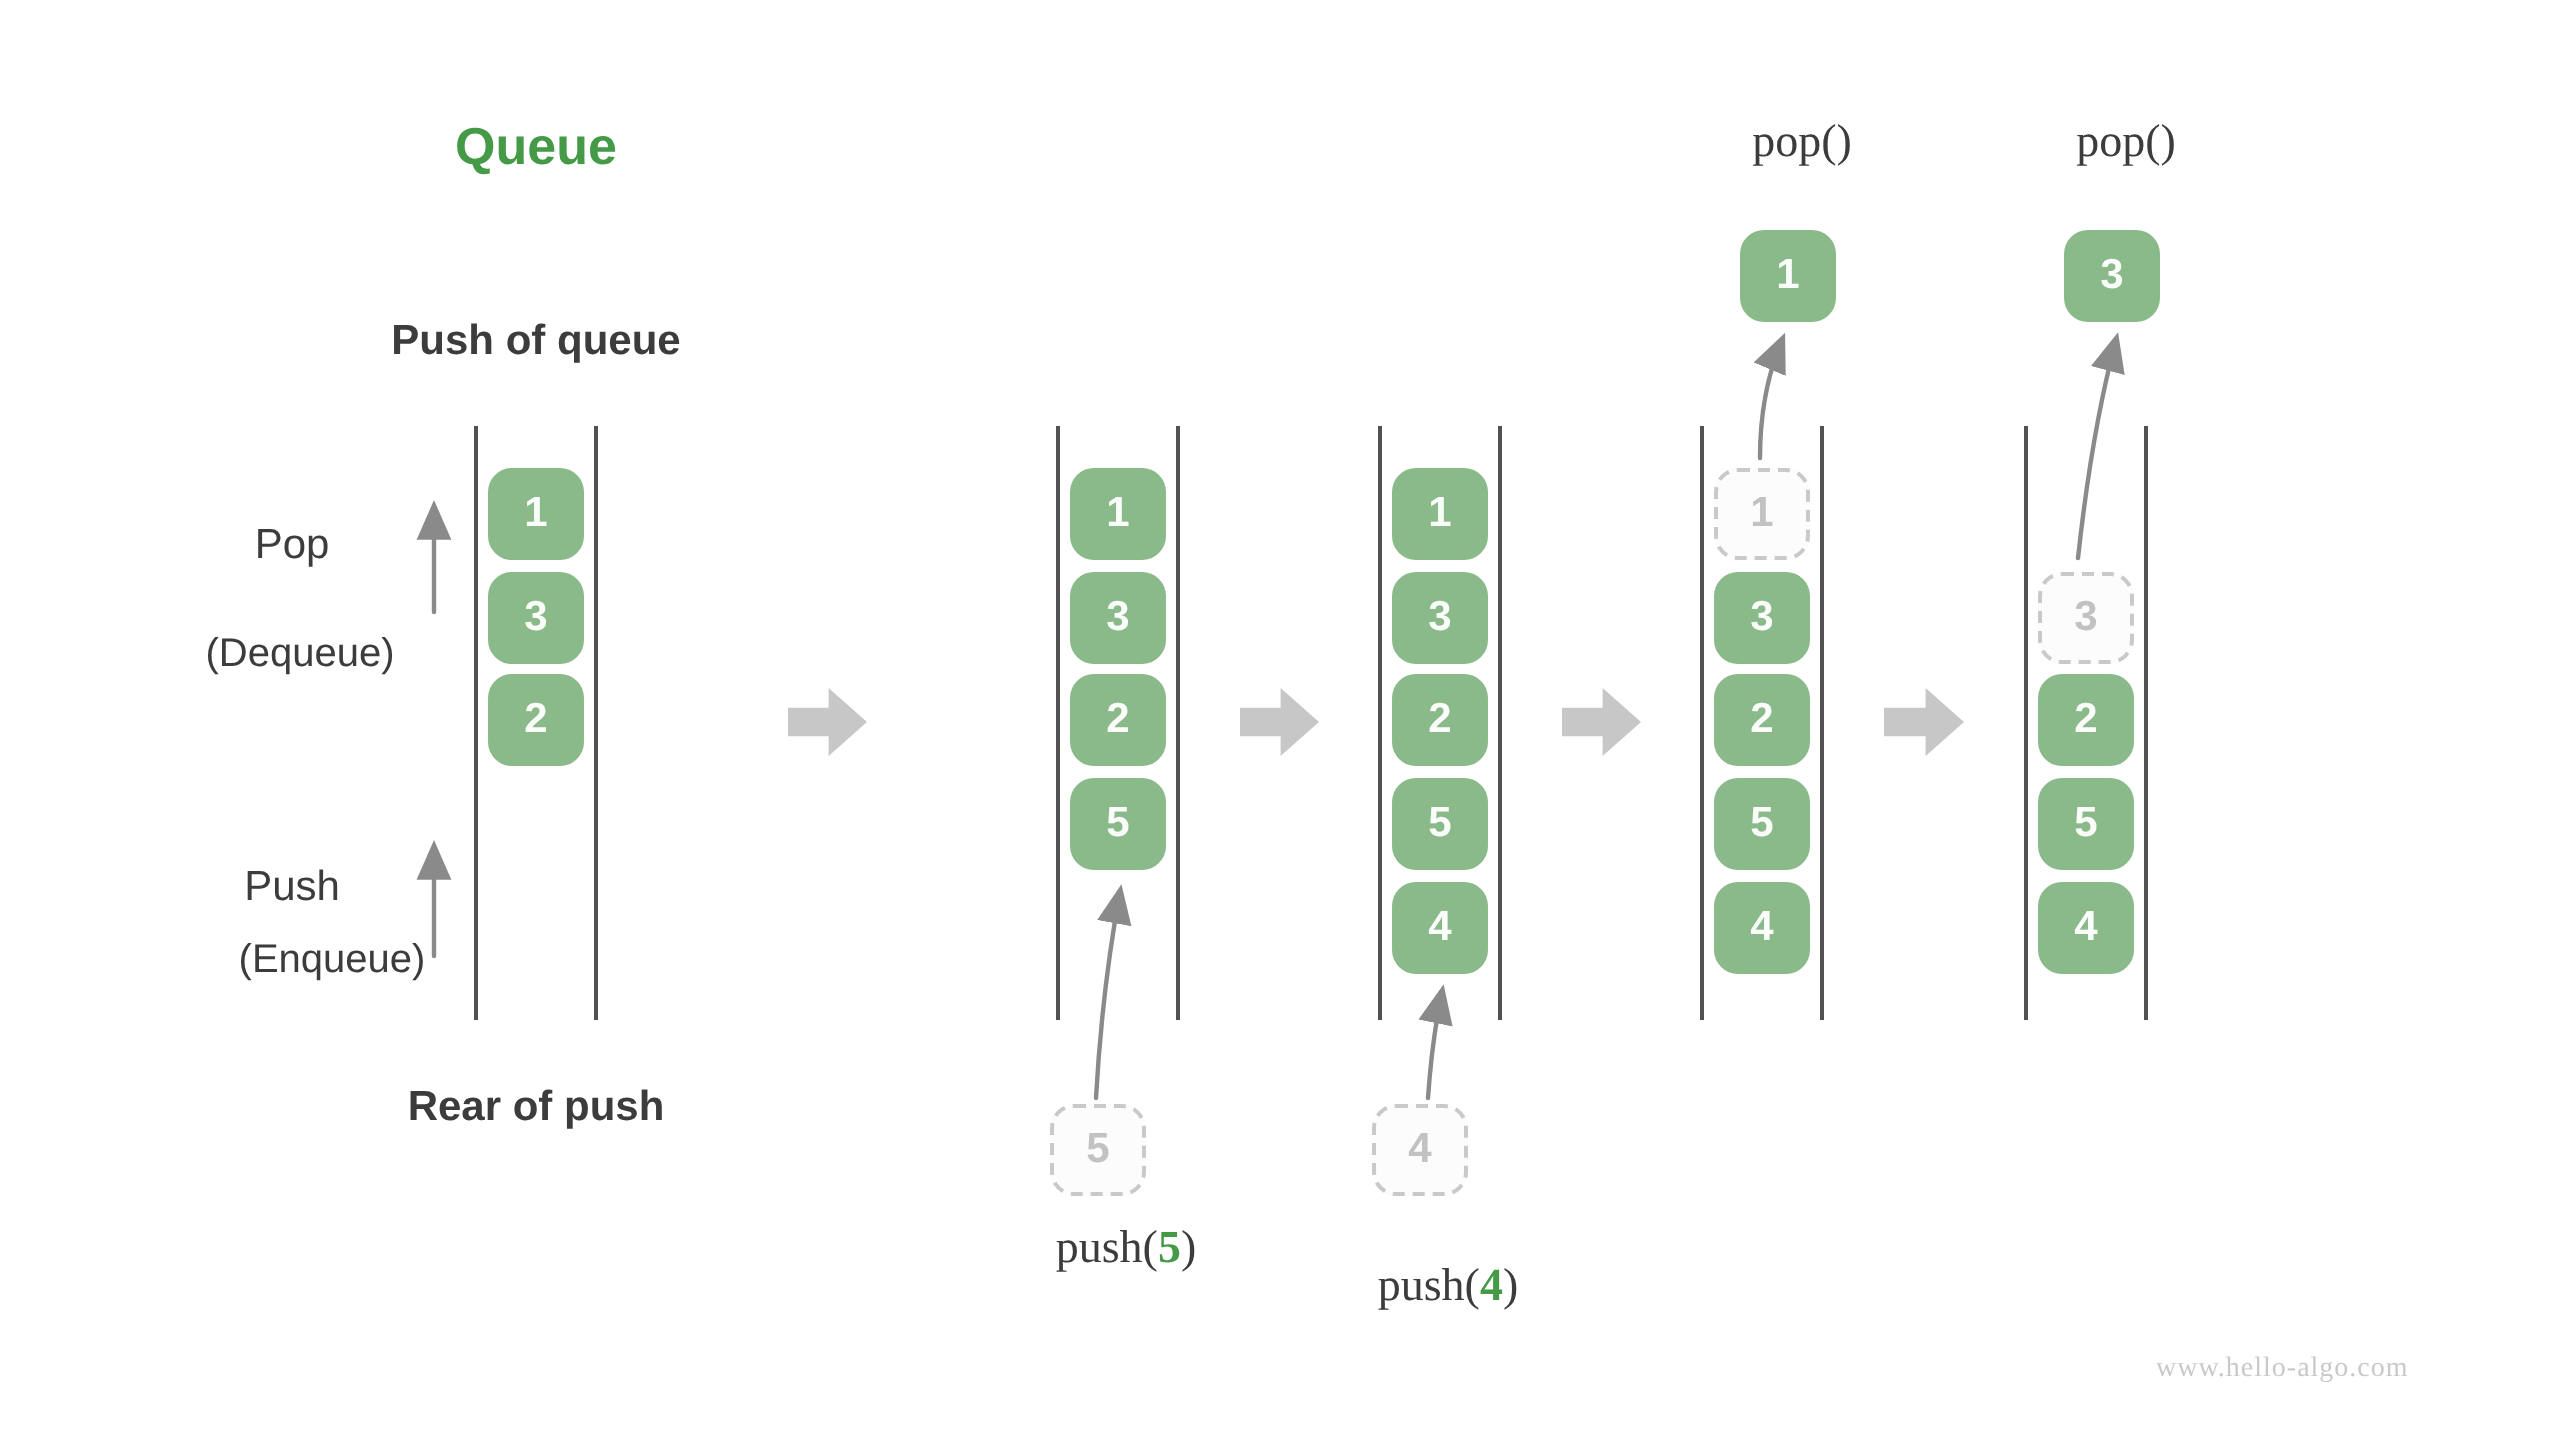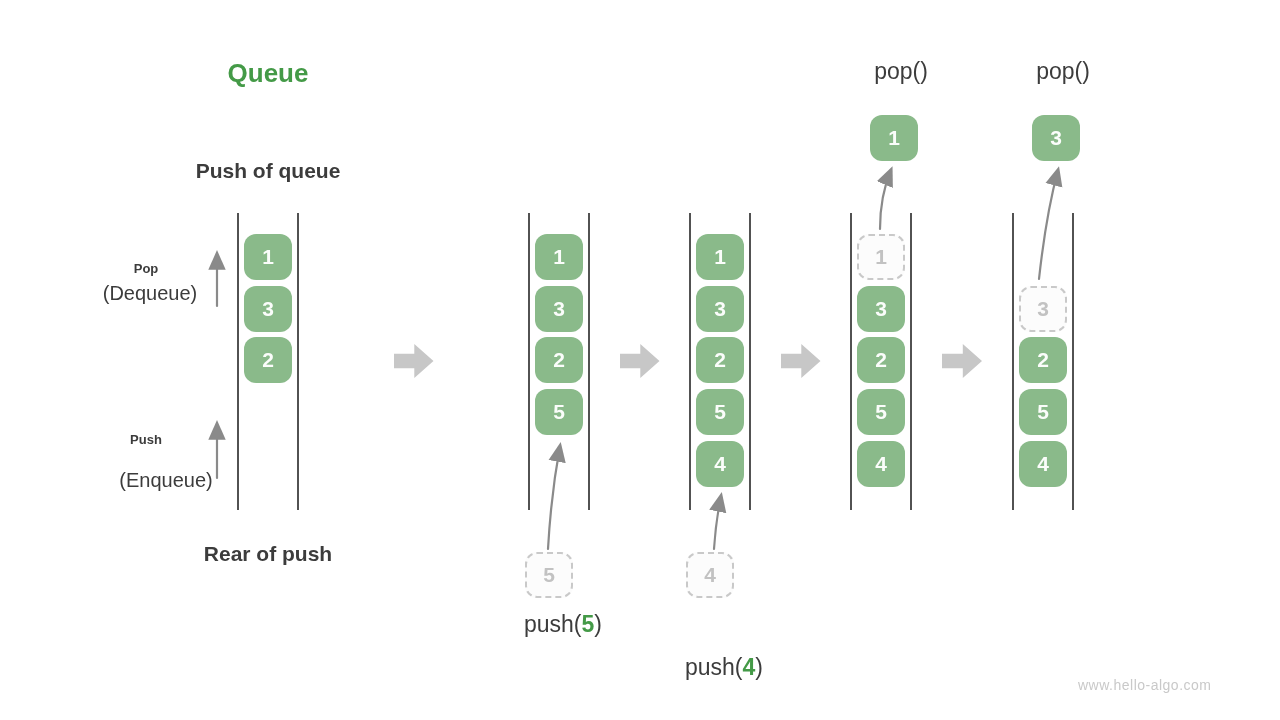--- a/index.html
+++ b/index.html
@@ -5,23 +5,23 @@
   html,body{margin:0;padding:0;background:#ffffff;}
   .canvas{
     position:relative;width:1280px;height:720px;background:#ffffff;overflow:hidden;
     font-family:"Liberation Sans",sans-serif;
     --green:#8aba8a;--accent:#449a47;--ink:#3c3c3c;--rail:#525252;
     --arrow:#8a8a8a;--block:#c7c7c7;--dash-border:#c9c9c9;--dash-text:#c2c2c2;
   }
   .ctr{transform:translateX(-50%);white-space:nowrap;}
   .title{position:absolute;font-size:26px;font-weight:700;color:var(--accent);}
   .big-label{position:absolute;font-size:21px;font-weight:700;color:var(--ink);}
-  .op-main{position:absolute;font-size:13px;font-weight:700;color:var(--ink);}
+  .op-main{position:absolute;font-size:21px;font-weight:400;color:var(--ink);}
   .op-sub{position:absolute;font-size:20px;font-weight:400;color:var(--ink);}
-  .mono{font-family:Liberation Sans, sans-serif;}
+  .mono{font-family:Liberation Serif, serif;}
   .rail{position:absolute;width:2px;background:var(--rail);}
   .box{
     position:absolute;width:48px;height:46px;border-radius:12px;box-sizing:border-box;
     display:flex;align-items:center;justify-content:center;
     font-size:21px;font-weight:600;
   }
   .box.solid{background:var(--green);color:#fbfdfb;}
   .box.dashed{background:#fcfcfc;border:2px dashed var(--dash-border);color:var(--dash-text);}
   .block-arrow{
     position:absolute;width:40px;height:34px;background:var(--block);
@@ -36,21 +36,21 @@
 </head>
 <body>
 
 <div class="canvas" style="--green: #8aba8a; --accent: #449a47; --ink: #3c3c3c; --rail: #525252; --arrow: #8a8a8a; --block: #c7c7c7; --dash-border: #c9c9c9; --dash-text: #c2c2c2;">
   <div class="title ctr" style="left:268px;top:58px;">Queue</div>
 
   <div class="big-label ctr" style="left:268px;top:159px;">Push of queue</div>
   <div class="big-label ctr" style="left:268px;top:542px;">Rear of push</div>
 
   <div class="op-main ctr" style="left:146px;top:261px;">Pop</div>
-  <div class="op-sub ctr" style="left:150px;top:282px;">(Dequeue)</div>
+  <div class="op-sub ctr" style="left:150px;top:316px;">(Dequeue)</div>
   <div class="op-main ctr" style="left:146px;top:432px;text-align:center;">Push</div>
   <div class="op-sub ctr" style="left:166px;top:469px;">(Enqueue)</div>
 
   <div id="columns">
       <div class="rail" style="left: 237px; top: 213px; height: 297px;"></div>
       <div class="rail" style="left: 297px; top: 213px; height: 297px;"></div>
       <div class="box solid" style="left: 244px; top: 234px;">1</div>
       <div class="box solid" style="left: 244px; top: 286px;">3</div>
       <div class="box solid" style="left: 244px; top: 337px;">2</div>
       <div class="rail" style="left: 528px; top: 213px; height: 297px;"></div>
@@ -63,21 +63,21 @@
       <div class="call-label mono ctr" style="left: 563px; top: 611px;"><span>push(</span><span class="val">5</span><span>)</span></div>
       <div class="block-arrow" style="left: 393.5px; top: 344px;"></div>
       <div class="rail" style="left: 689px; top: 213px; height: 297px;"></div>
       <div class="rail" style="left: 749px; top: 213px; height: 297px;"></div>
       <div class="box solid" style="left: 696px; top: 234px;">1</div>
       <div class="box solid" style="left: 696px; top: 286px;">3</div>
       <div class="box solid" style="left: 696px; top: 337px;">2</div>
       <div class="box solid" style="left: 696px; top: 389px;">5</div>
       <div class="box solid" style="left: 696px; top: 441px;">4</div>
       <div class="box dashed" style="left: 686px; top: 552px;">4</div>
-      <div class="call-label mono ctr" style="left: 724px; top: 654px;"><span>push(</span><span class="val">4</span><span>)</span></div>
+      <div class="call-label mono ctr" style="left: 724px; top: 630px;"><span>push(</span><span class="val">4</span><span>)</span></div>
       <div class="block-arrow" style="left: 619.5px; top: 344px;"></div>
       <div class="rail" style="left: 850px; top: 213px; height: 297px;"></div>
       <div class="rail" style="left: 910px; top: 213px; height: 297px;"></div>
       <div class="box dashed" style="left: 857px; top: 234px;">1</div>
       <div class="box solid" style="left: 857px; top: 286px;">3</div>
       <div class="box solid" style="left: 857px; top: 337px;">2</div>
       <div class="box solid" style="left: 857px; top: 389px;">5</div>
       <div class="box solid" style="left: 857px; top: 441px;">4</div>
       <div class="call-label mono ctr" style="left: 901px; top: 58px;">pop()</div>
       <div class="box solid" style="left: 870px; top: 115px;">1</div>

